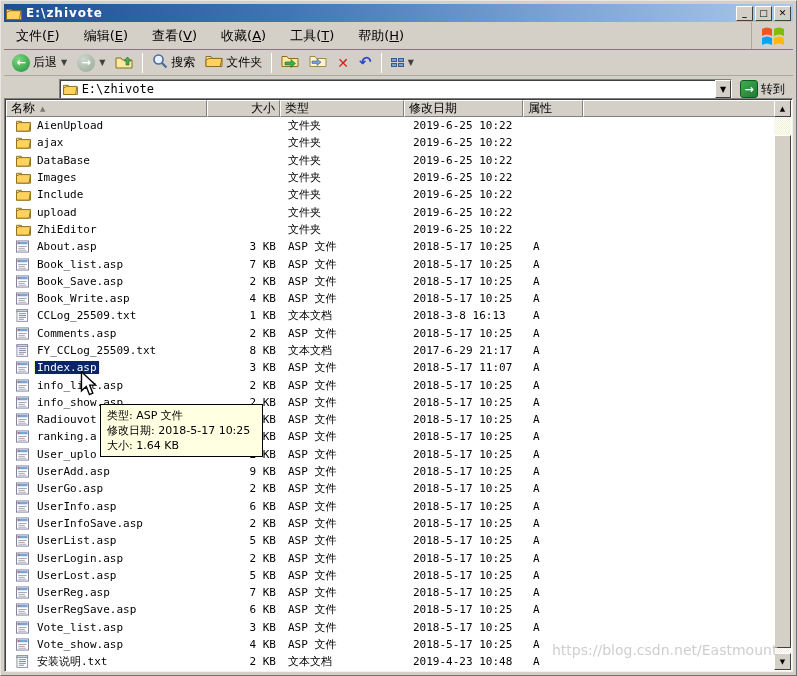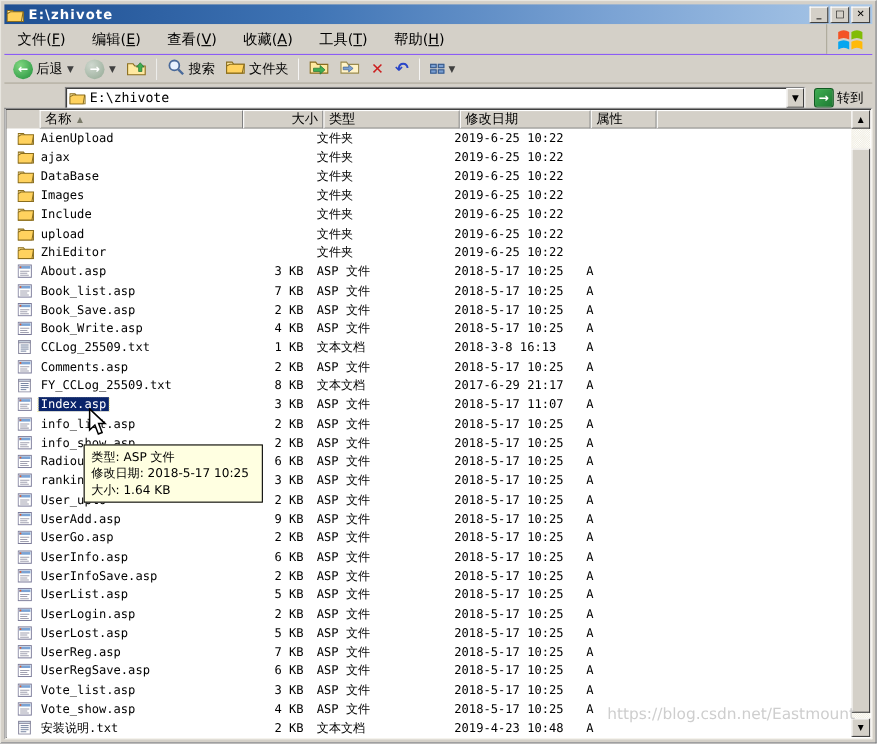--- a/index.html
+++ b/index.html
@@ -55,21 +55,21 @@
 
   
   .listarea { position:absolute; left:3px; right:3px; top:97px; bottom:3px; background:#fff;
               border:1px solid #808080; border-right-color:#f4f2ec; border-bottom-color:#f4f2ec;
               box-shadow:inset 1px 1px 0 #404040; overflow:hidden; }
   .headers { position:absolute; left:1px; right:18px; top:1px; height:17px; display:flex; background:#d4d0c8; }
   .hdr { border-top:1px solid #fff; border-left:1px solid #fff; border-right:1px solid #808080;
          border-bottom:1px solid #808080; font-size:12px; color:#000; display:flex; align-items:center;
          padding:0 4px; white-space:nowrap; overflow:hidden; }
   .hdr .sort { font-size:7px; color:#7a7a6a; margin-left:5px; }
-  .col-name { width:185px;margin-left:30px; } .col-size { width:73px; justify-content:flex-end; }
+  .col-name { width:201px; } .col-size { width:73px; justify-content:flex-end; }
   .col-type { width:124px; } .col-date { width:119px; } .col-attr { width:60px; }
   .col-fill { flex:1; border-right:none; }
 
   .rows { position:absolute; left:1px; right:18px; top:18px; bottom:1px; background:#fff; overflow:hidden; }
   .row { display:flex; height:17.3px; align-items:center;
          font-family:"DejaVu Sans Mono","Liberation Mono",monospace; font-size:11px; color:#000; }
   .cell { white-space:nowrap; overflow:hidden; flex:0 0 auto; }
   .c-name { width:185px; display:flex; align-items:center; padding-left:10px; }
   .c-name .fic { width:15px; height:13px; margin-right:4px; flex:0 0 auto; }
   .c-name .fname { padding:0 2px; }
@@ -85,21 +85,21 @@
                       linear-gradient(45deg,#fff 25%,transparent 25%,transparent 75%,#fff 75%);
      background-size:2px 2px; background-position:0 0,1px 1px; }
   .sbtn { position:absolute; left:0; width:17px; height:17px; background:#d4d0c8; border:1px solid #404040;
           border-top-color:#fff; border-left-color:#fff; display:flex; align-items:center; justify-content:center;
           font-size:7px; color:#000; }
   .sbtn.up { top:0; } .sbtn.down { bottom:0; }
   .sthumb { position:absolute; left:0; width:17px; top:35px; bottom:22px; background:#d4d0c8;
             border:1px solid #404040; border-top-color:#fff; border-left-color:#fff; }
 
   
-  .tooltip { position:absolute; left:76px; top:404px; width:163px; height:53px; background:#ffffe1;
+  .tooltip { position:absolute; left:100px; top:404px; width:163px; height:53px; background:#ffffe1;
              border:1px solid #000; padding:3px 6px; font-size:11px; line-height:15px; z-index:30;
              font-family:"DejaVu Sans","Liberation Sans",sans-serif; white-space:nowrap; overflow:hidden; }
   .cursor { position:absolute; left:80px; top:371px; z-index:40; }
   .watermark { position:absolute; left:552px; top:642px; font-size:14px; color:rgba(190,190,190,0.75);
                z-index:20; white-space:nowrap; }
 </style>
 </head>
 <body>
 
 <div class="frame">

